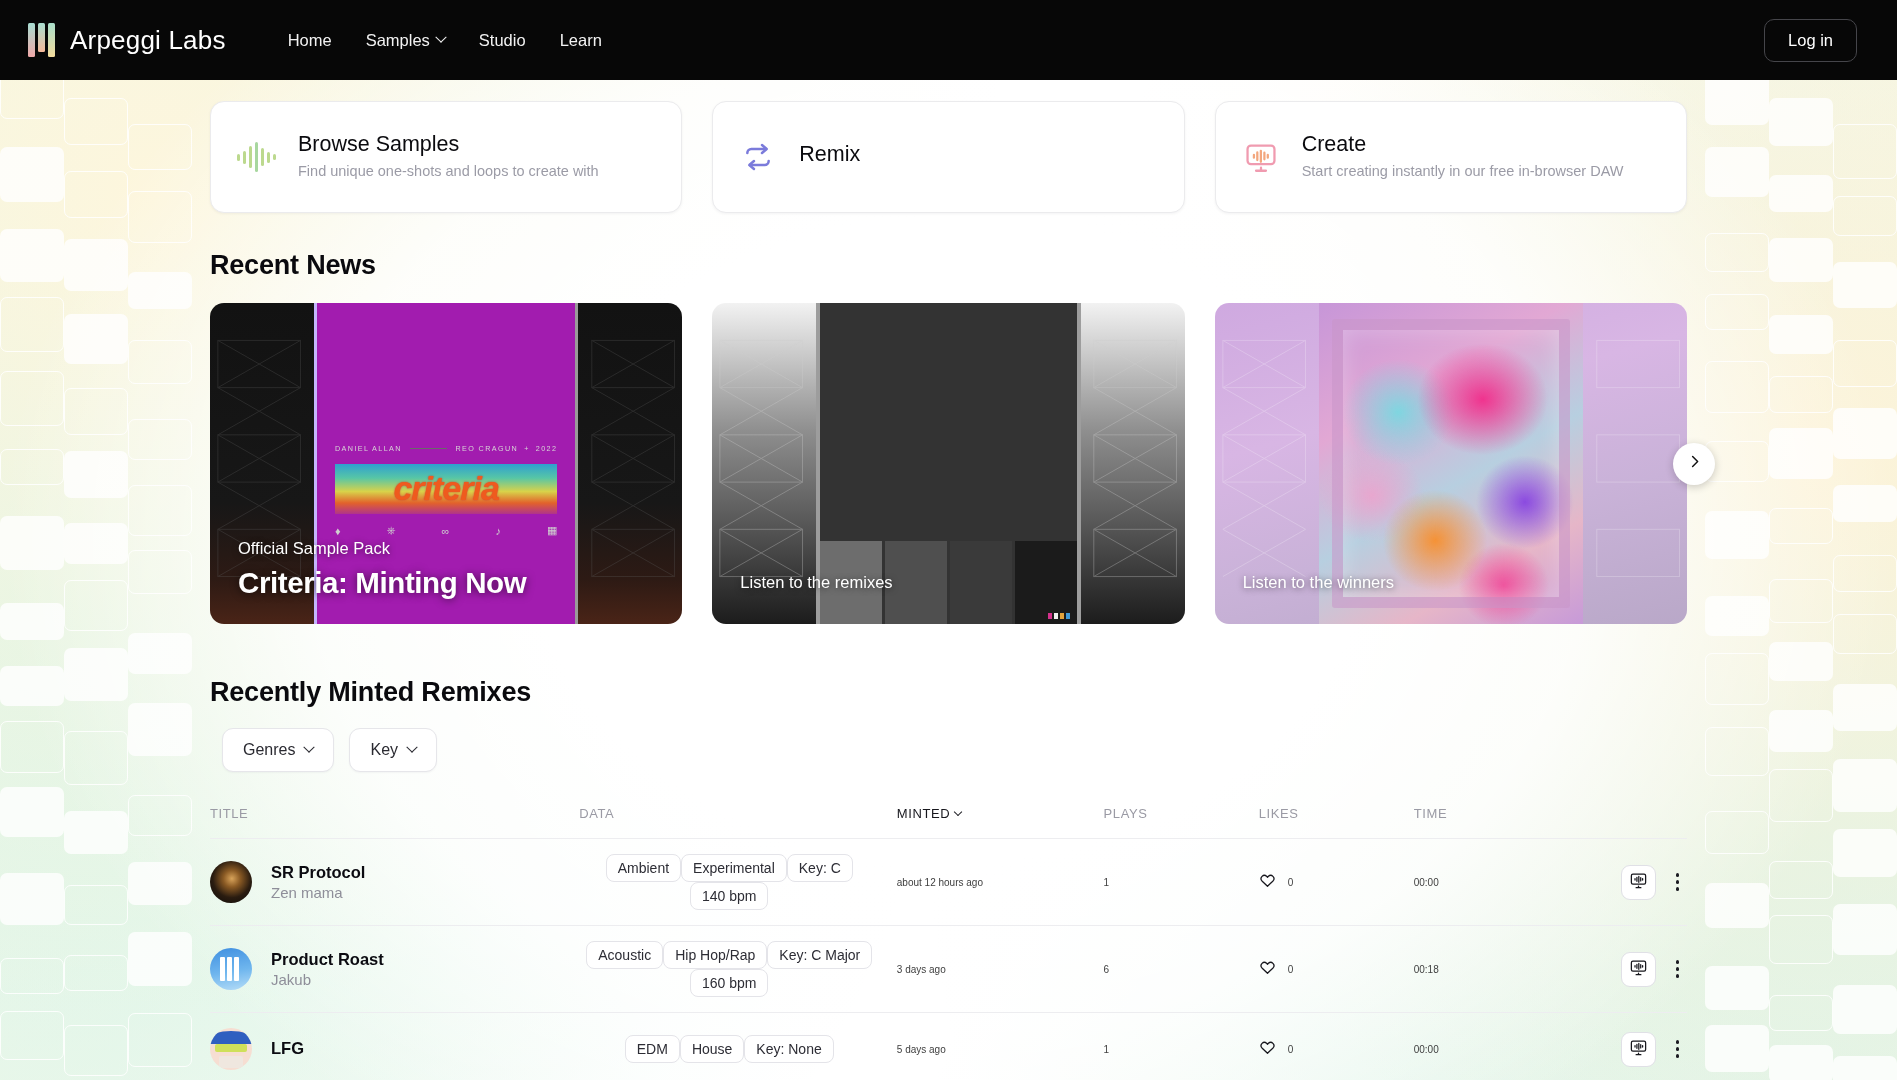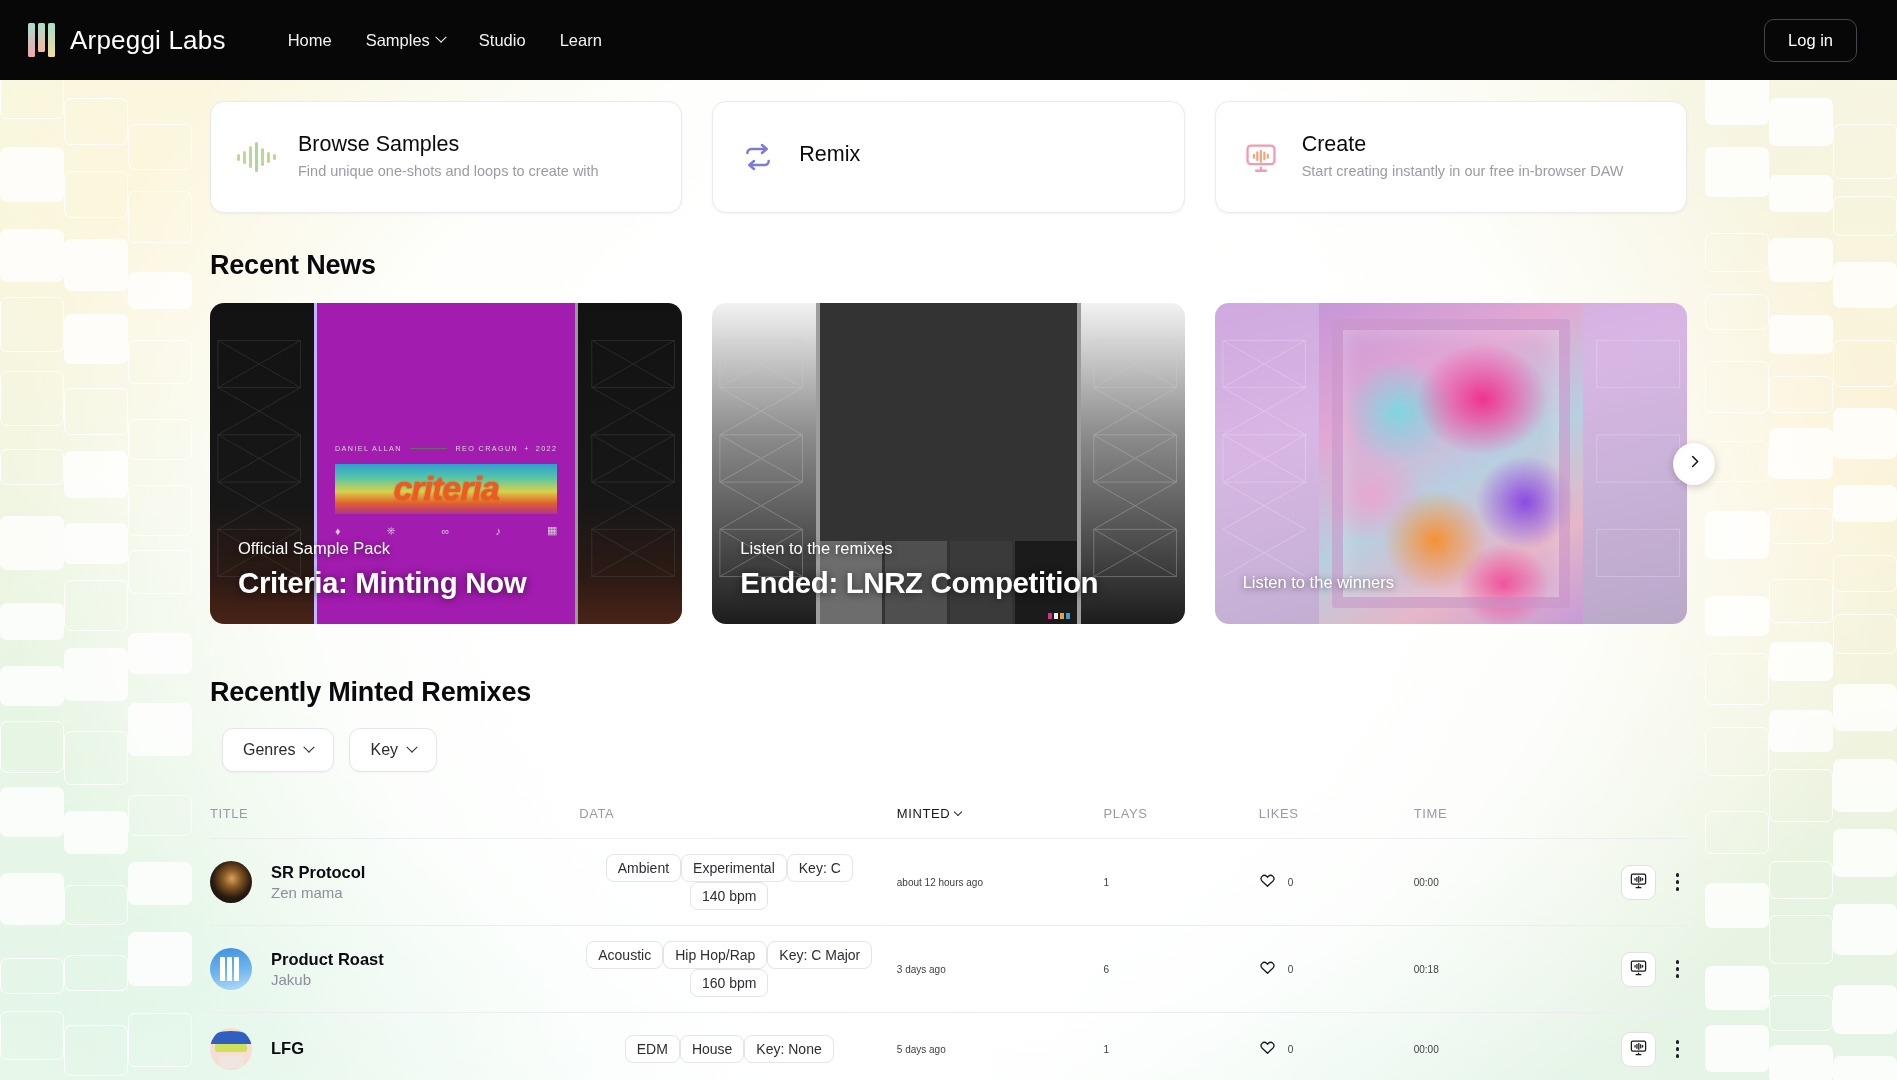--- a/index.html
+++ b/index.html
@@ -424,21 +424,20 @@
         </div>
         <div class="lz-dots">
           <i style="background:#d4318c"></i>
             <i style="background:#f0f0f0"></i>
           <i style="background:#e2a33c"></i>
             <i style="background:#3f9ad8"></i>
         </div>
       </div>
       <div class="news-txt">
         <div class="news-kicker">Listen to the remixes</div>
-        <div class="news-title">Ended: LNRZ Competition</div>
       </div>
     </div>
 
     <div class="news-card">
       <div class="news-art" style="background:linear-gradient(165deg,#cfa9e0 0%,#d8b6e4 35%,#c9b2d8 65%,#b9a8c8 100%)">
         <svg class="news-lines" viewBox="0 0 480 321" preserveAspectRatio="none">
           <g stroke="#ffffff" stroke-width="1" fill="none" opacity=".7">
             <path d="M8 38 L92 86 L8 134 L92 182 L8 230 L92 278"></path>
             <path d="M92 38 L8 86 L92 134 L8 182 L92 230 L8 278"></path>
             <rect x="8" y="38" width="84" height="48"></rect>

